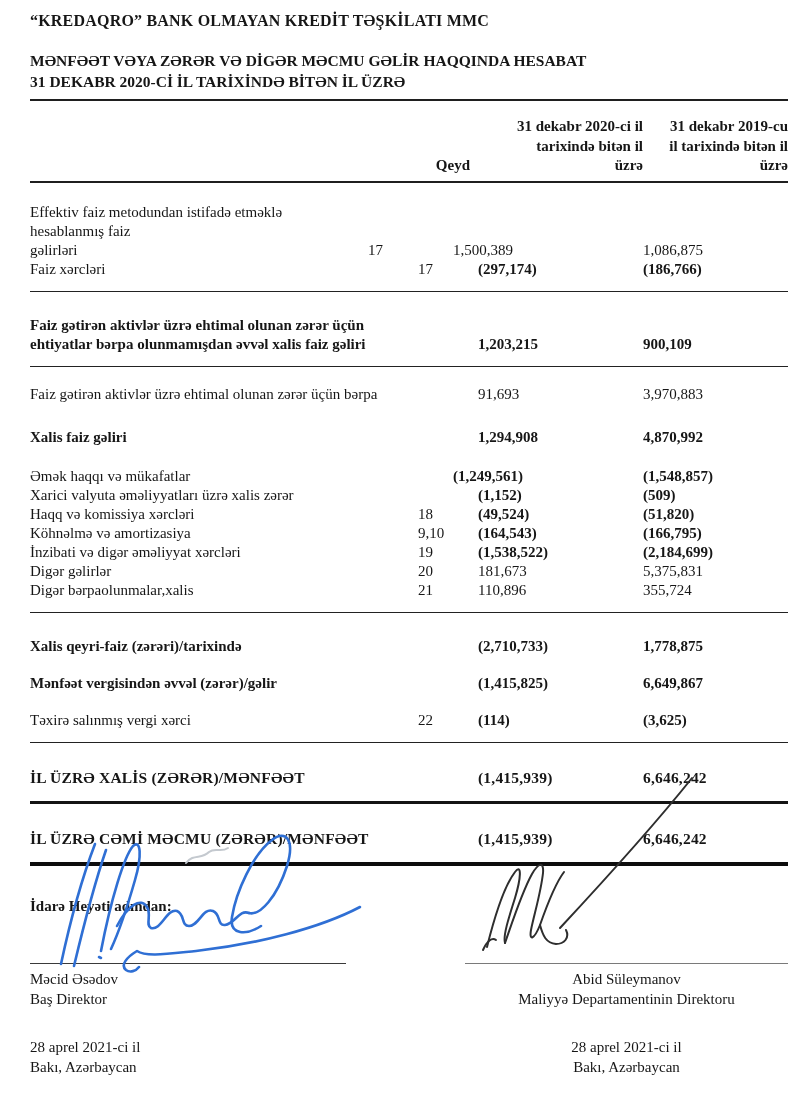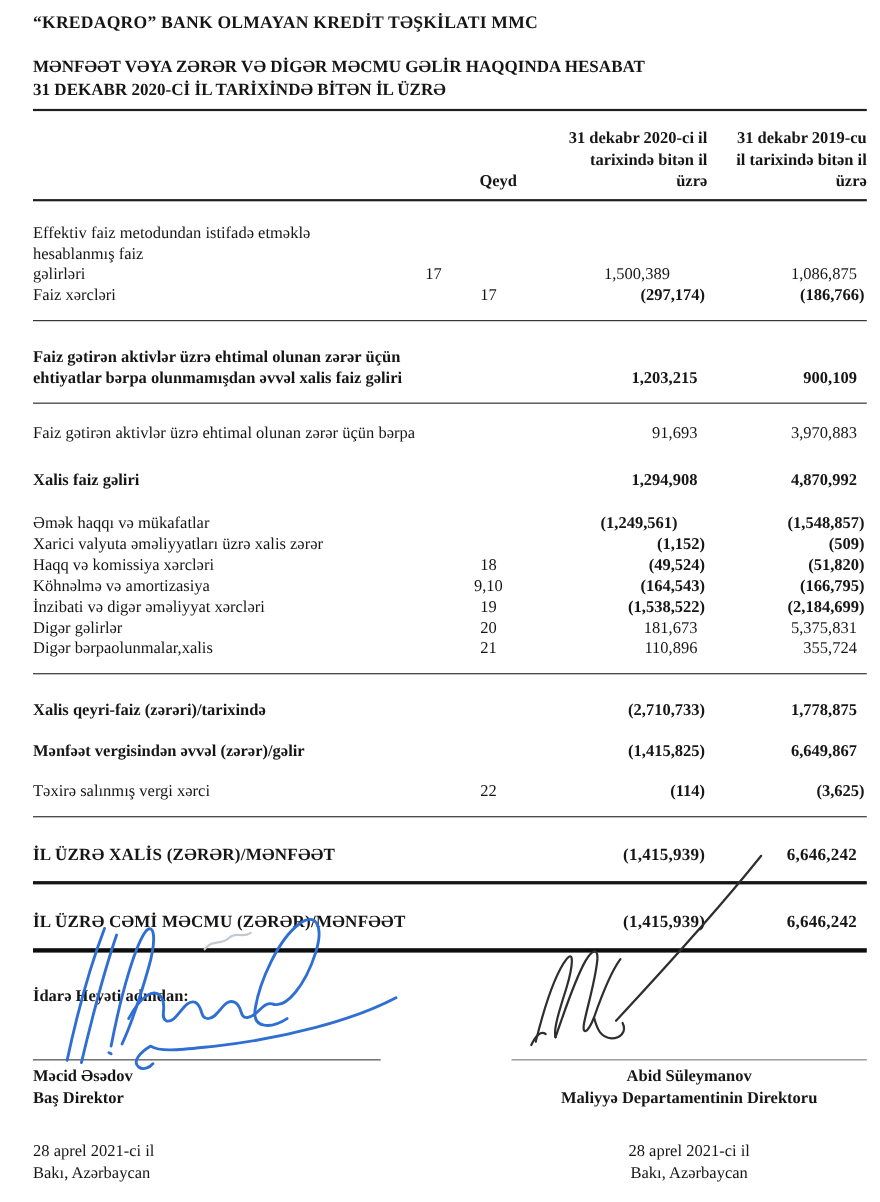--- a/index.html
+++ b/index.html
@@ -20,39 +20,39 @@
   .header-rule { margin-top:5px; }
 
   .grid4 { display:grid; grid-template-columns:1fr 60px 165px 145px; align-items:end; }
 
   .cols-header { margin-top:16px; font-size:15px; font-weight:bold; line-height:19.5px; }
   .cols-header .note { text-align:right; padding-right:8px; }
   .cols-header .colh { text-align:right; white-space:pre-line; }
 
   .trow { font-size:15px; line-height:19px; }
   .trow .lbl  { white-space:pre-line; padding-right:4px; }
-  .trow .note { text-align:center; padding-right:8px; }
-  .trow .num  { text-align:right; padding-right:9px; }
+  .trow .note { text-align:left; padding-right:8px; }
+  .trow .num  { padding-right:9px; }
   .trow .num.paren { padding-right:2px;font-weight:bold; }
   .trow.b { font-weight:bold; }
   .trow.big { font-size:15.5px; line-height:22px; letter-spacing:.2px; }
 
   .sp-s { margin-top:18px; } .sp-m { margin-top:20px;gap:25px; } .sp-l { margin-top:24px; }
 
   .sep { border-top:2px solid #222; margin-top:12px; }
   .sep.thin   { border-top-width:1.5px; }
   .sep.thick  { border-top-width:3px;  border-top-color:#141414; }
   .sep.xthick { border-top-width:4.5px; border-top-color:#0d0d0d; }
 
   .sign-heading { margin-top:32px; font-size:15px; font-weight:bold; }
   .sig-row  { display:flex; margin-top:48px; }
   .sig-left { width:316px; } .sig-gap { width:119px; } .sig-right { flex:1;text-align:center; }
   .sig-line-l { border-top:1.5px solid #3a3a3a; }
   .sig-line-r { border-top:1.5px solid #7a7a7a; }
-  .sig-name, .sig-title { font-size:15px; font-weight:bold; line-height:20px; }
+  .sig-name, .sig-title { font-size:15px; font-weight:normal; line-height:20px; }
   .sig-name { margin-top:5px; }
   .sig-date, .sig-place { font-size:15px; line-height:20px; }
   .sig-date { margin-top:28px; }
 
   .ink { position:absolute; left:0; top:0; pointer-events:none; }
 </style>
 </head>
 <body>
 
 <div class="page">

